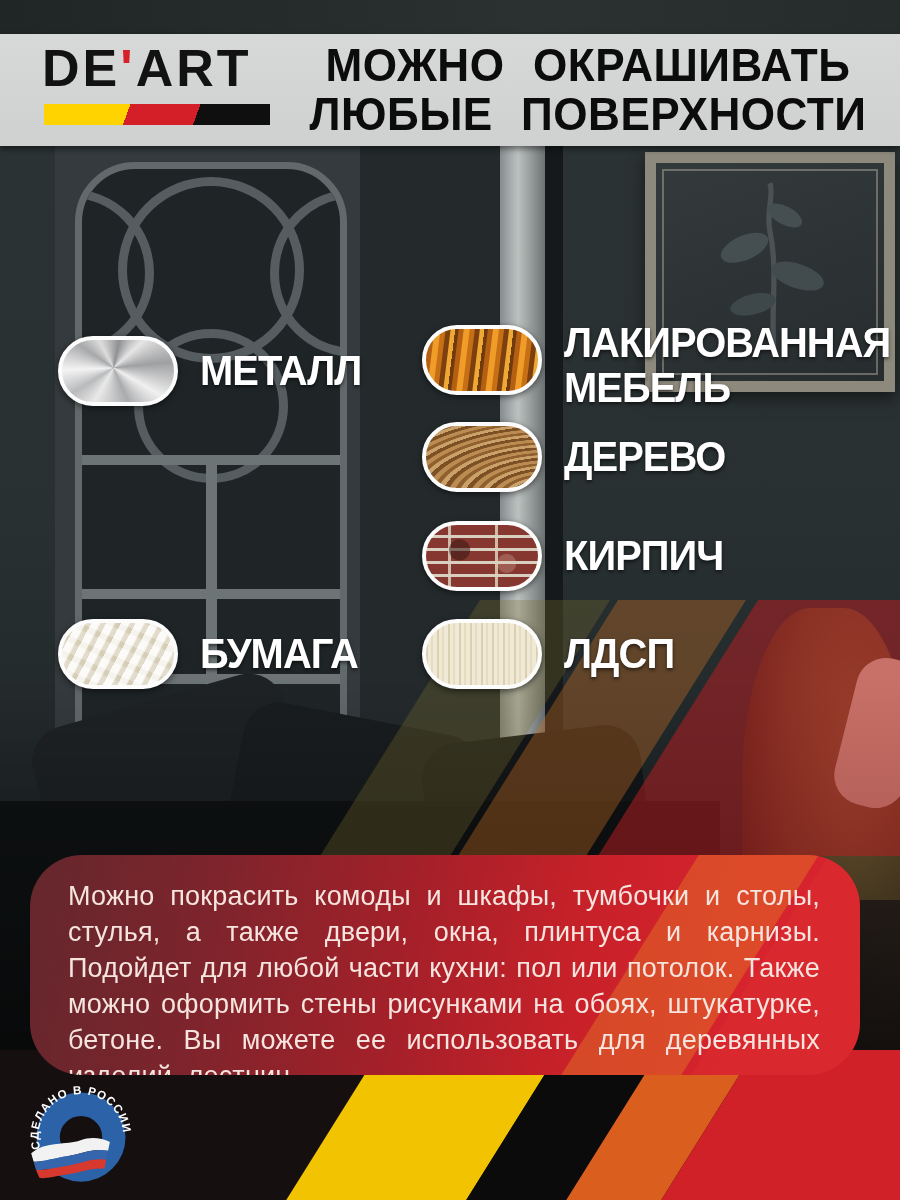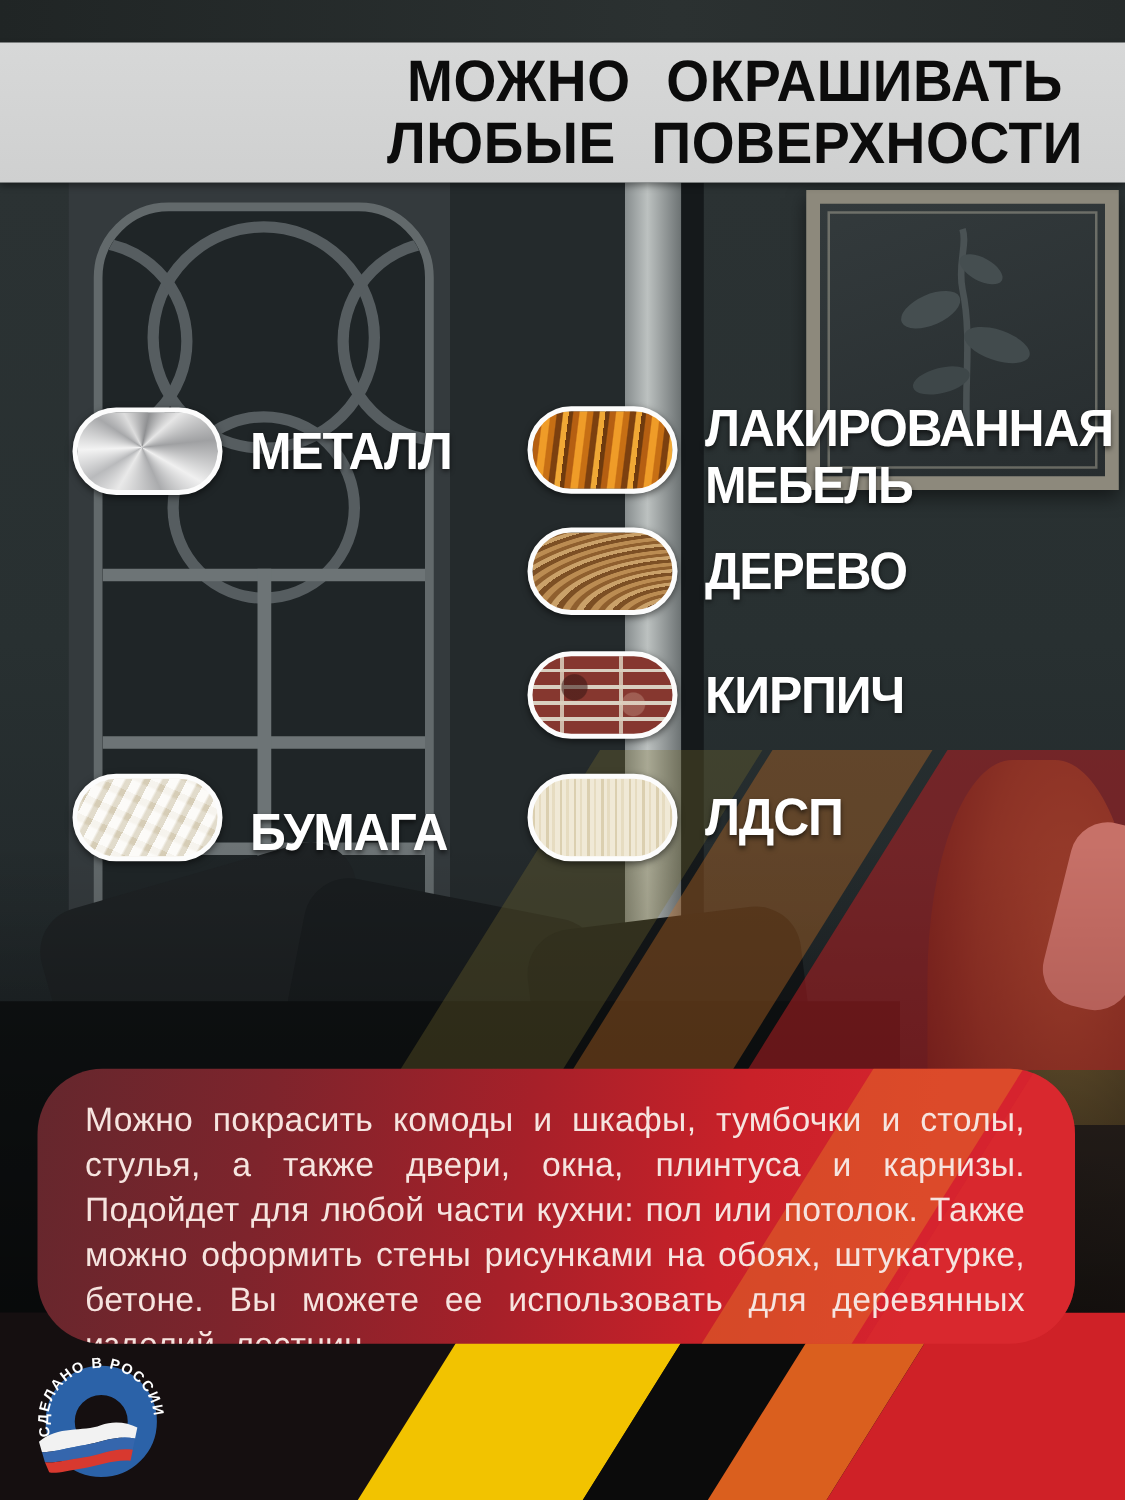--- a/index.html
+++ b/index.html
@@ -75,22 +75,22 @@
 
   
   .material{position:absolute;display:flex;align-items:center;gap:22px;z-index:2;}
   .material.top-align{align-items:flex-start;}
   .oval{flex:0 0 auto;width:112px;height:62px;border:4px solid #fcfcfc;border-radius:35px;
     box-shadow:0 2px 6px rgba(0,0,0,.55);}
   .mlabel{color:#ffffff;font-weight:bold;font-size:42px;line-height:1.06;letter-spacing:-1px;
     transform:scaleX(.95);transform-origin:left center;
     text-shadow:0 2px 4px rgba(0,0,0,.6);white-space:nowrap;}
   .mlabel.wrap{white-space:normal;width:348px;margin-top:-4px;}
-  .m0{left:58px;top:326px;}  .m1{left:58px;top:422px;}
-  .m2{left:58px;top:521px;}  .m3{left:58px;top:619px;align-items:flex-end;}
+  .m0{left:58px;top:336px;}  .m1{left:58px;top:422px;}
+  .m2{left:58px;top:521px;}  .m3{left:58px;top:619px;}
   .m4{left:422px;top:325px;} .m5{left:422px;top:422px;}
   .m6{left:422px;top:521px;} .m7{left:422px;top:619px;}
 
   .tex-metal{background:conic-gradient(from 210deg at 46% 45%,#e9e9e9,#b9babc 8%,#f3f3f3 16%,#a7a8aa 26%,#dddddd 34%,#8f9092 45%,#e6e6e6 55%,#9fa0a2 65%,#f0f0f0 75%,#aaabad 85%,#e9e9e9);}
   .tex-plastic{background:linear-gradient(180deg,#f2f3f4 0 8%,#d6d9db 8% 12%,#e8eaeb 12% 30%,#9fa4a7 30% 33%,#eceeef 33% 52%,#c9cdd0 52% 56%,#e4e6e8 56% 74%,#a8adb0 74% 77%,#dfe2e3 77% 100%);}
   .tex-concrete{background-color:#9b9b99;background-image:
     radial-gradient(circle at 22% 30%,#d6d6d4 0 6px,transparent 7px),
     radial-gradient(circle at 55% 60%,#6f6f6d 0 8px,transparent 9px),
     radial-gradient(circle at 75% 25%,#c2c2c0 0 7px,transparent 8px),
     radial-gradient(circle at 38% 75%,#7c7c7a 0 6px,transparent 7px),
@@ -174,20 +174,24 @@
   <div class="bottom-band">
     <div class="bb yellow"></div>
     <div class="bb black"></div>
     <div class="bb orange"></div>
     <div class="bb bred"></div>
 
   </div>
 
   <div class="topstrip"></div>
   <div class="header">
+    <div class="logo">
+      <div class="logo-text"><span>DE</span><span class="apos">'</span><span>ART</span></div>
+      <div class="logo-bar"></div>
+    </div>
     <div class="title">
       <div>МОЖНО ОКРАШИВАТЬ</div>
       <div>ЛЮБЫЕ ПОВЕРХНОСТИ</div>
     </div>
   </div>
 
   <div class="material m0">
     <span class="oval tex-metal"></span>
     <span class="mlabel">МЕТАЛЛ</span>
   </div>

